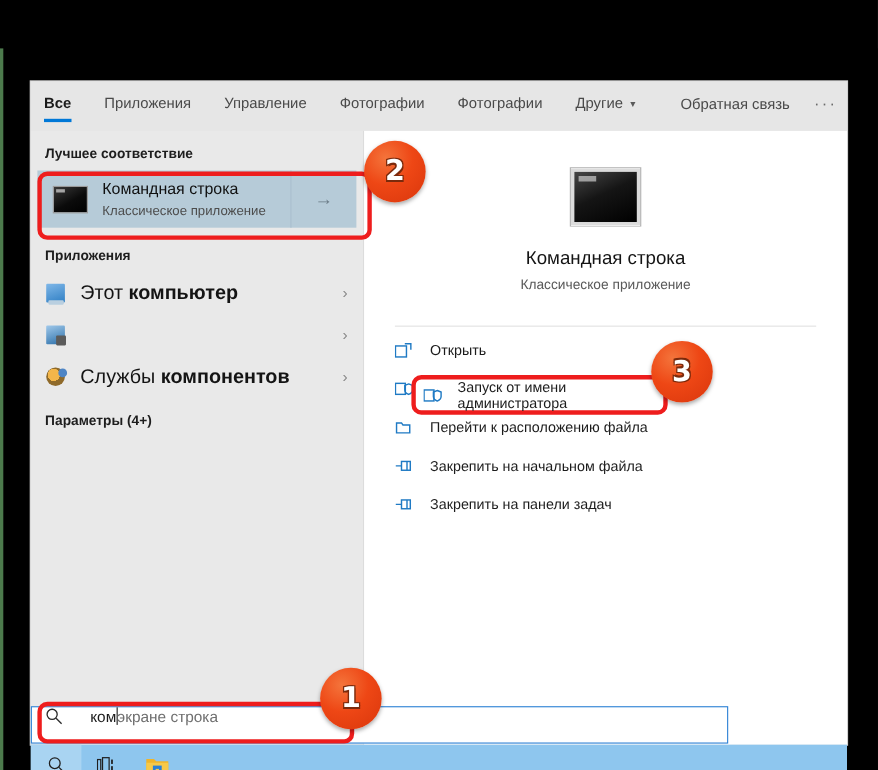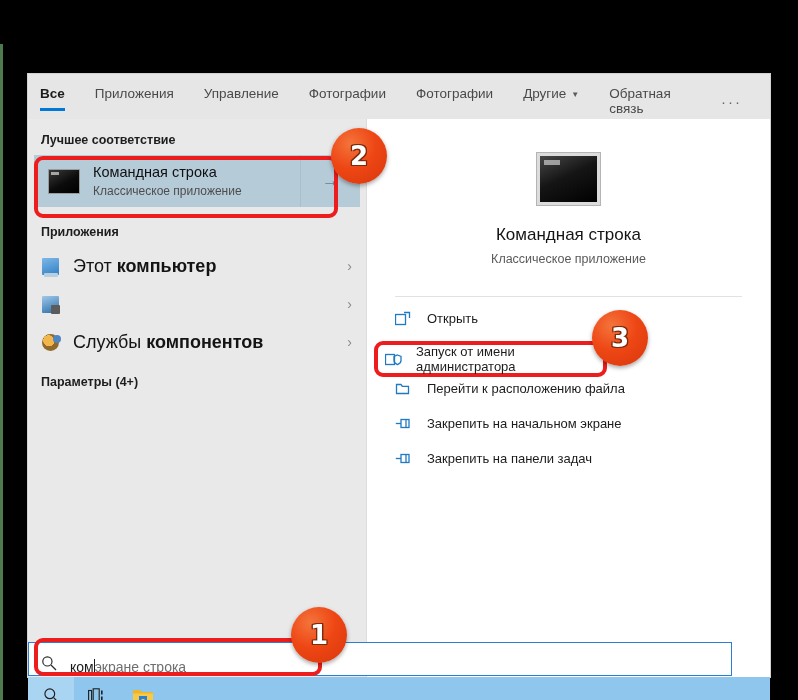--- a/index.html
+++ b/index.html
@@ -42,29 +42,29 @@
   .tab.active::after {
     content: ""; position: absolute; left: 0; right: 0; bottom: 0;
     height: 3px; background: #0078d7;
   }
   .tab .caret {
     display: inline-block; margin-left: 5px;
     font-size: 8px; vertical-align: middle; color: #5a5a5a;
   }
   .tab-right {
     margin-left: auto; display: flex; align-items: center;
-    padding-right: 28px;
+    padding-right: 9px;
   }
   .tab-right .feedback { font-size: 13.5px; color: #4a4a4a; margin-right: 22px; }
   .tab-right .ellipsis { font-size: 15px; color: #6a6a6a; letter-spacing: 2px; }
 
   
   .body-split { position: relative; display: flex; height: 558px; }
   .left-pane {
-    width: 339px; height: 100%;
+    width: 303px; height: 100%;
     background: #e9e9e9;
     border-right: 1px solid #dcdcdc;
     padding-top: 8px;
   }
   .right-pane {
     flex: 1; height: 100%;
     background: #ffffff;
     position: relative;
   }
 
@@ -196,24 +196,24 @@
     text-shadow: -1.2px -1.2px 0 #7b2a0c, 1.2px -1.2px 0 #7b2a0c,
                  -1.2px 1.2px 0 #7b2a0c, 1.2px 1.2px 0 #7b2a0c;
   }
   .badge-1 { left: 291px; top: 563px; }
   .badge-2 { left: 331px; top: 84px; }
   .badge-3 { left: 592px; top: 266px; }
 
   
   .searchbar {
     position: absolute; left: 28px; top: 598px;
-    width: 704px; height: 34px;
+    width: 634px; height: 34px;
     background: #ffffff;
     border: 1px solid #2a7fd4;
-    display: flex; align-items: flex-end;
+    display: flex; align-items: flex-start; gap: 12px;
   }
   .s-ico { margin-left: 12px; margin-right: 13px; flex: none; }
   .s-text { font-size: 14px; color: #6f6f6f; display: flex; align-items: center; }
   .s-typed { color: #1a1a1a; }
   .s-caret {
     display: inline-block; width: 1px; height: 16px; background: #1a1a1a;
     margin: 0 0px;
   }
 
   
@@ -342,21 +342,21 @@
           </div>
 
           <div class="action">
             <span class="a-ico">
               <svg class="svg-ico" width="18" height="15" viewBox="0 0 18 15">
                 <path d="M0.8 7.5 H6" stroke="#1f7ac4" stroke-width="1.3" fill="none"></path>
                 <rect x="6" y="3.5" width="8" height="8" fill="none" stroke="#1f7ac4" stroke-width="1.3"></rect>
                 <path d="M11 3.5 V11.5" stroke="#1f7ac4" stroke-width="1.3"></path>
               </svg>
             </span>
-            <span>Закрепить на начальном экране</span>
+            <span>Закрепить на начальном файла</span>
           </div>
 
           <div class="action">
             <span class="a-ico">
               <svg class="svg-ico" width="18" height="15" viewBox="0 0 18 15">
                 <path d="M0.8 7.5 H6" stroke="#1f7ac4" stroke-width="1.3" fill="none"></path>
                 <rect x="6" y="3.5" width="8" height="8" fill="none" stroke="#1f7ac4" stroke-width="1.3"></rect>
                 <path d="M11 3.5 V11.5" stroke="#1f7ac4" stroke-width="1.3"></path>
               </svg>
             </span>

